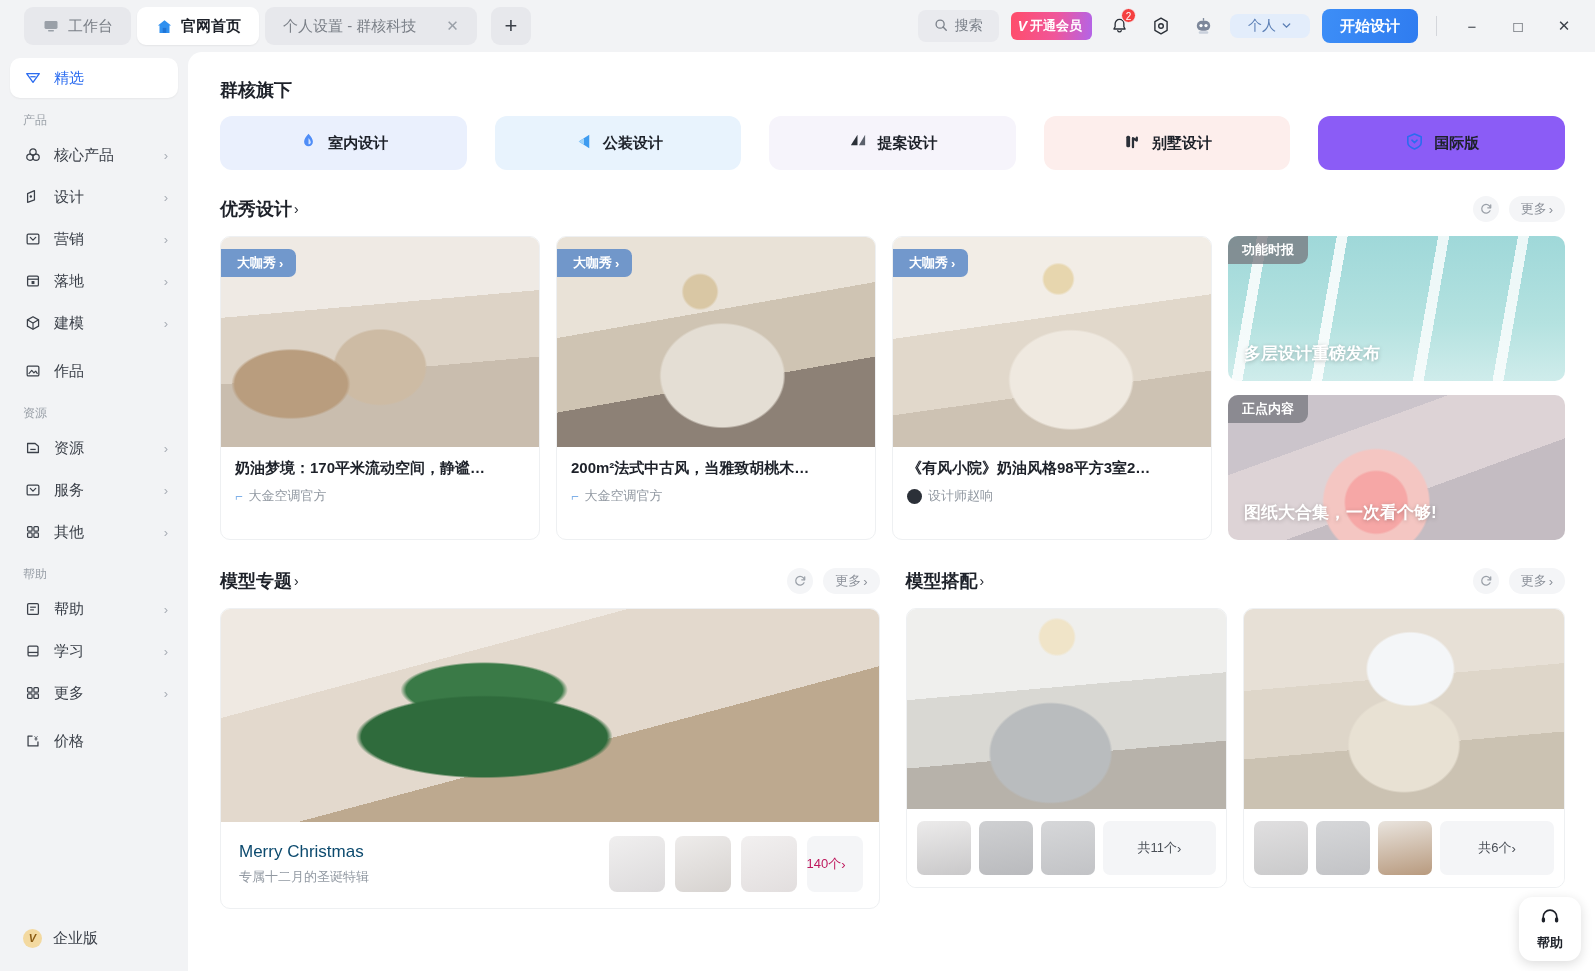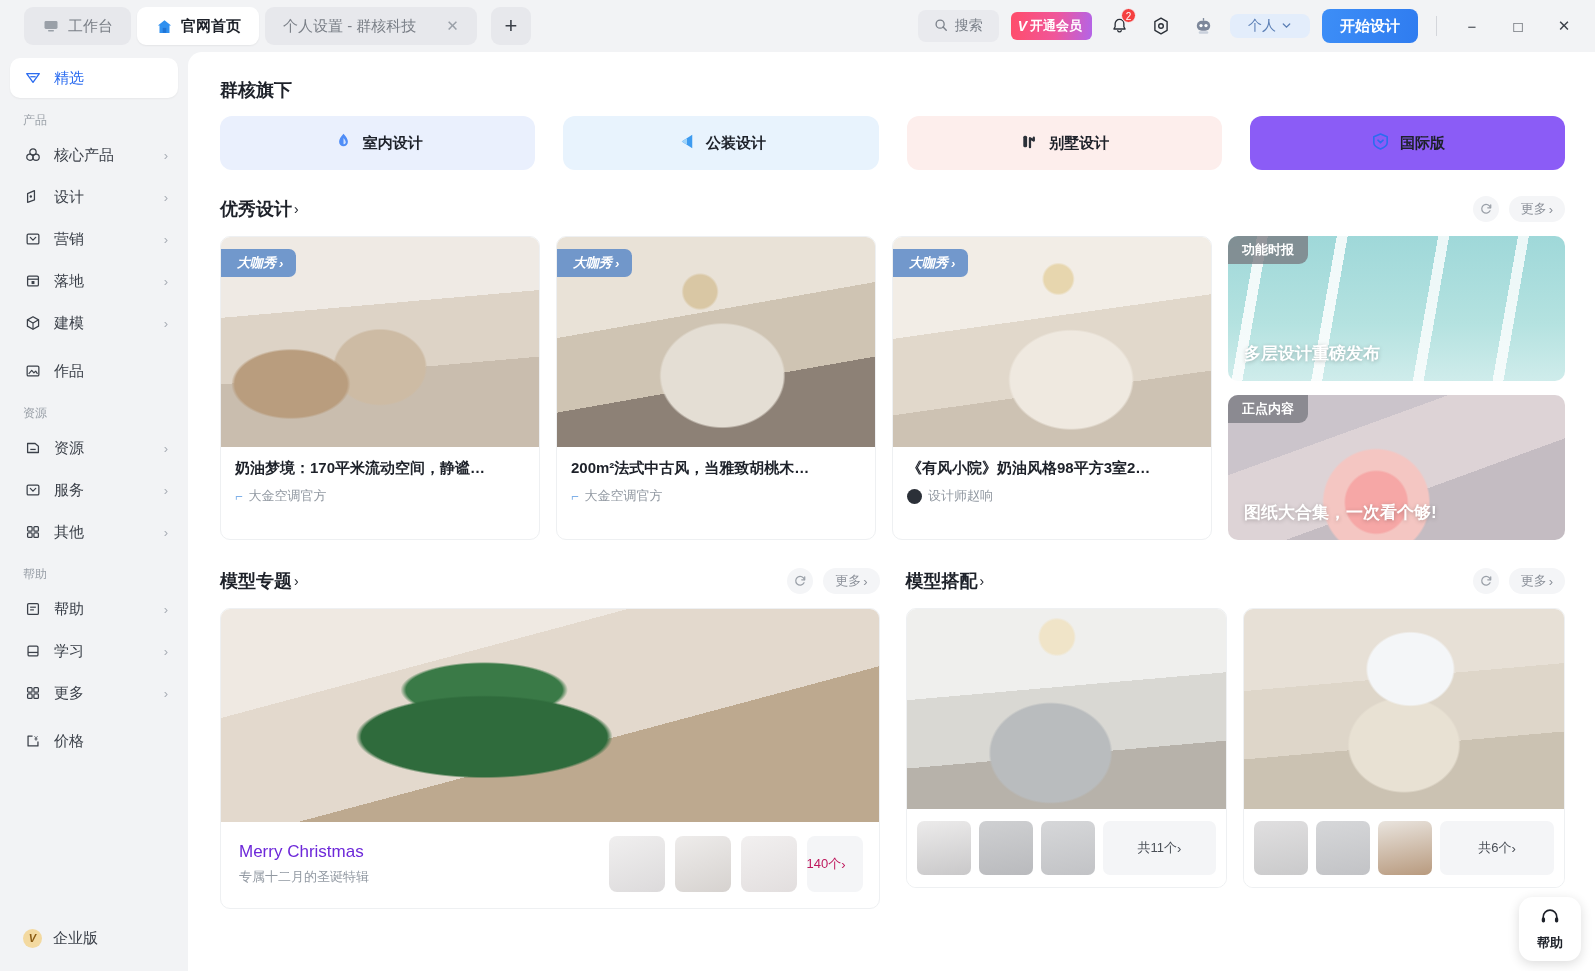--- a/index.html
+++ b/index.html
@@ -151,21 +151,21 @@
   .cards-row { display: flex; gap: 16px; }
   .dcard {
     width: 320px; flex: 0 0 320px; border-radius: 10px; overflow: hidden;
     background: #fff; border: 1px solid #eef0f2; cursor: pointer;
   }
   .dcard-img { height: 210px; position: relative; background-size: cover; background-position: center; }
   .show-badge {
     position: absolute; top: 12px; left: 0;
     background: rgba(96,140,200,.88); color: #fff; font-size: 13px; font-weight: bold;
     padding: 5px 13px 5px 16px; border-radius: 0 7px 7px 0;
-    display: flex; align-items: center; gap: 3px; font-style: italic;
+    display: flex; align-items: center; gap: 3px;
   }
   .dcard-body { padding: 12px 14px 14px 14px; }
   .dcard-title {
     font-size: 15px; font-weight: bold; color: #1d2129;
     white-space: nowrap; overflow: hidden; text-overflow: ellipsis;
   }
   .dcard-author {
     margin-top: 9px; font-size: 13px; color: #9299a2;
     display: flex; align-items: center; gap: 6px;
   }
@@ -189,21 +189,21 @@
   }
 
   
   .bottom-grid { display: flex; gap: 26px; margin-top: 24px; padding-bottom: 30px; }
   .bcol { flex: 1; min-width: 0; }
   .topic-card {
     border-radius: 10px; overflow: hidden; border: 1px solid #eef0f2; background:#fff;
   }
   .topic-hero { height: 213px; background-size: cover; background-position: center; }
   .topic-foot { display: flex; align-items: center; padding: 14px 16px 16px 18px; }
-  .topic-name { font-size: 17px; color: #6d28d9; }
+  .topic-name { font-size: 17px; color: #0c4a6e; }
   .topic-sub { font-size: 13px; color: #9299a2; margin-top: 6px; }
   .thumbs { margin-left: auto; display: flex; align-items: center; gap: 10px; }
   .thumb {
     width: 56px; height: 56px; border-radius: 8px; background: #ececee;
     background-size: cover; background-position: center; cursor: pointer;
   }
   .count-thumb {
     width: 56px; height: 56px; border-radius: 8px; background: #f4f5f7;
     display: flex; align-items: center; 
     font-size: 13px; color: #be185d; cursor: pointer;
@@ -559,20 +559,29 @@
       <div class="brand-tile" style="background:#e8f3fd">
         <span>
           <svg width="21" height="21" viewBox="0 0 22 22">
               <path d="M17 4 6 11l11 7z" fill="#3d9bf0"></path>
               <path d="M11.5 7.6 6 11l5.5 3.4z" fill="#9fd3fa"></path>
             </svg>
         </span>
         <span>公装设计</span>
       </div>
 
+      <div class="brand-tile" style="background:#f6f4fb">
+        <span>
+          <svg width="21" height="21" viewBox="0 0 22 22">
+              <path d="M4 15 11 4v11z" fill="#2b3038"></path>
+              <path d="M12.5 15 19 4v11z" fill="#5b616c"></path>
+            </svg>
+        </span>
+        <span>提案设计</span>
+      </div>
 
       <div class="brand-tile" style="background:#fdeeec">
         <span>
           <svg width="21" height="21" viewBox="0 0 22 22">
               <rect x="4.5" y="5" width="4" height="12" rx="1.6" fill="#2b3038"></rect>
               <path d="M11.5 17V7.5l4 2.4V7" fill="none" stroke="#2b3038" stroke-width="2.4" stroke-linecap="round" stroke-linejoin="round"></path>
             </svg>
         </span>
         <span>别墅设计</span>
       </div>

